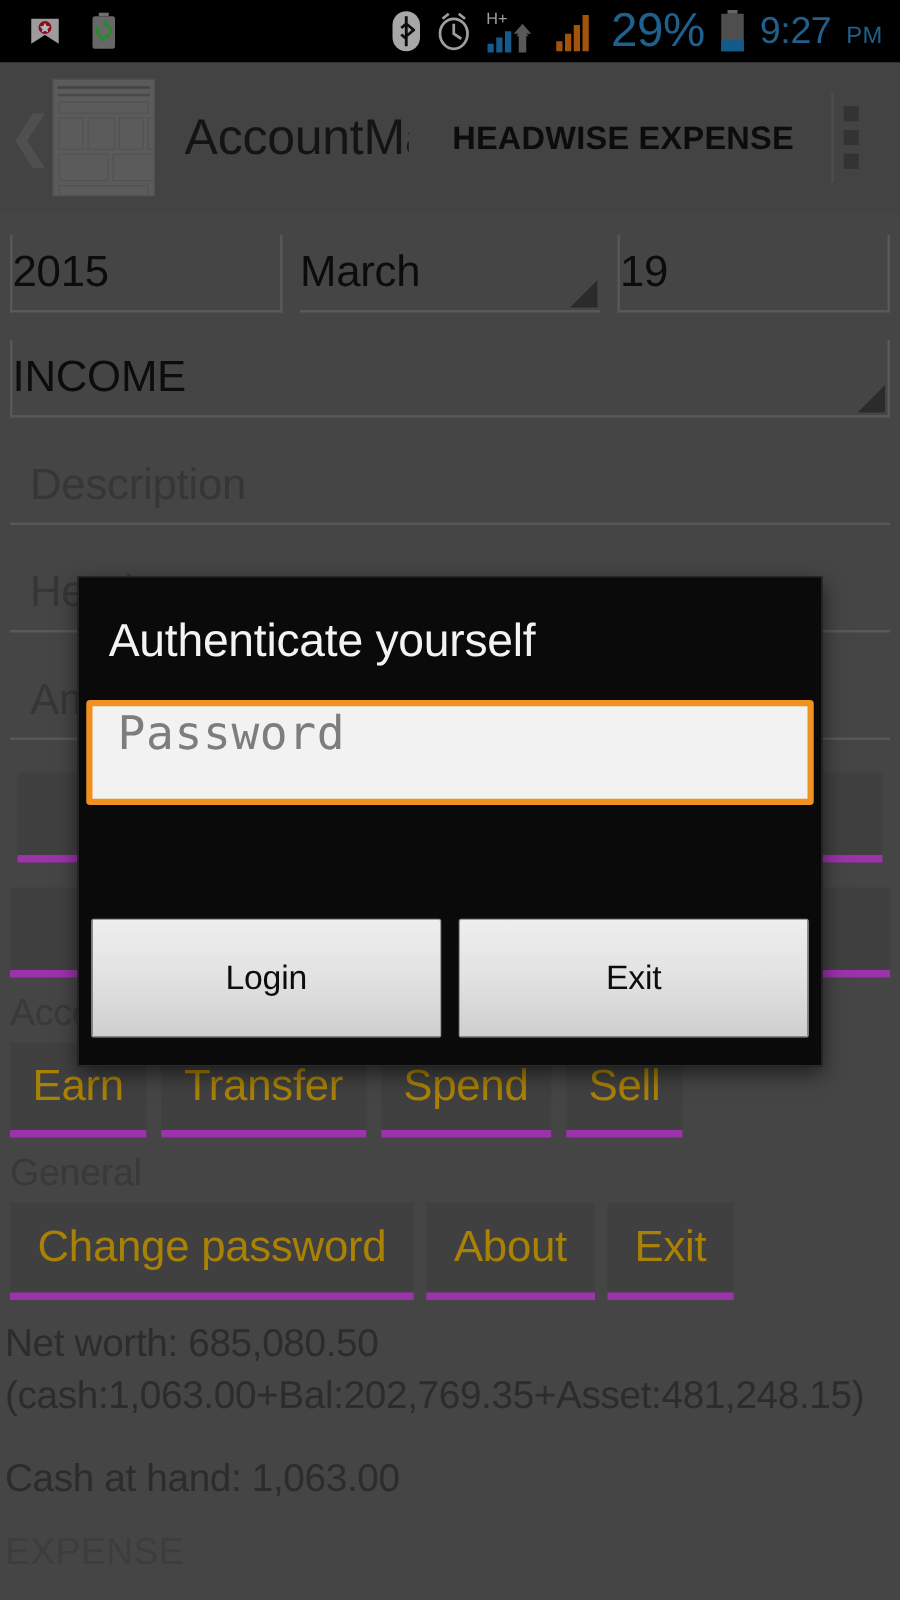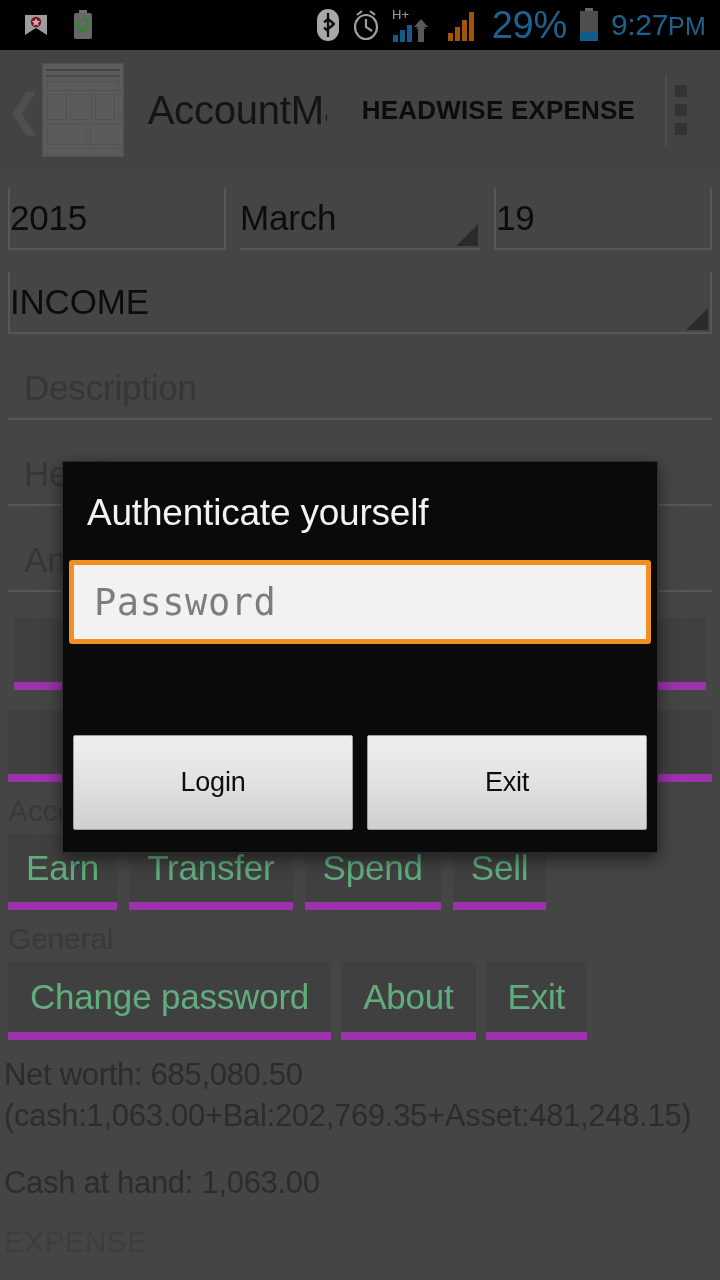--- a/index.html
+++ b/index.html
@@ -49,23 +49,23 @@
     font-family: "Liberation Sans", sans-serif;
   }
   .sb-time {
     color: #2d86c4;
     font-size: 30px;
     line-height: 1;
     letter-spacing: -0.3px;
   }
   .sb-ampm {
     color: #2d86c4;
-    font-size: 25px;
+    font-size: 19px;
     line-height: 1;
-    margin-left: 0;
+    margin-left: 12px;
     letter-spacing: 0.2px;
   }
   .sb-time-wrap { display: flex; align-items: baseline; }
 
   
   #action-bar {
     position: absolute;
     top: 50px; left: 0;
     width: 720px; height: 120px;
     background: #5d5d5d;
@@ -188,22 +188,22 @@
   #f-desc, #f-head, #f-amount {
     margin: 24px 8px 0 8px;
     width: 704px;
     border-left: none;
     border-right: none;
   }
 
   .big-btn {
     background: #595959;
     border: none;
-    border-bottom: 8px solid #d946ef;
-    color: #86efac;
+    border-bottom: 6px solid #d946ef;
+    color: #eab308;
     font-size: 35px;
     font-family: "Liberation Sans", sans-serif;
     letter-spacing: -0.2px;
   }
 
   #btn-make-entry {
     margin: 26px 14px 0 14px;
     width: 692px; height: 72px;
   }
 
@@ -276,21 +276,20 @@
     padding: 30px 0 0 24px;
     letter-spacing: -0.2px;
   }
   #password-input {
     margin: 26px 6px 0 6px;
     height: 84px;
     background: #f2f2f2;
     border: 5px solid #ef9020;
     border-radius: 3px;
     display: flex;
-    align-items: center;
   }
   #password-input .ph {
     color: #7d7d7d;
     font-size: 37px;
     padding-left: 20px;
     font-family: "DejaVu Sans Mono", monospace;
     letter-spacing: 0.5px;
   }
   #dialog-buttons {
     margin-top: auto;

